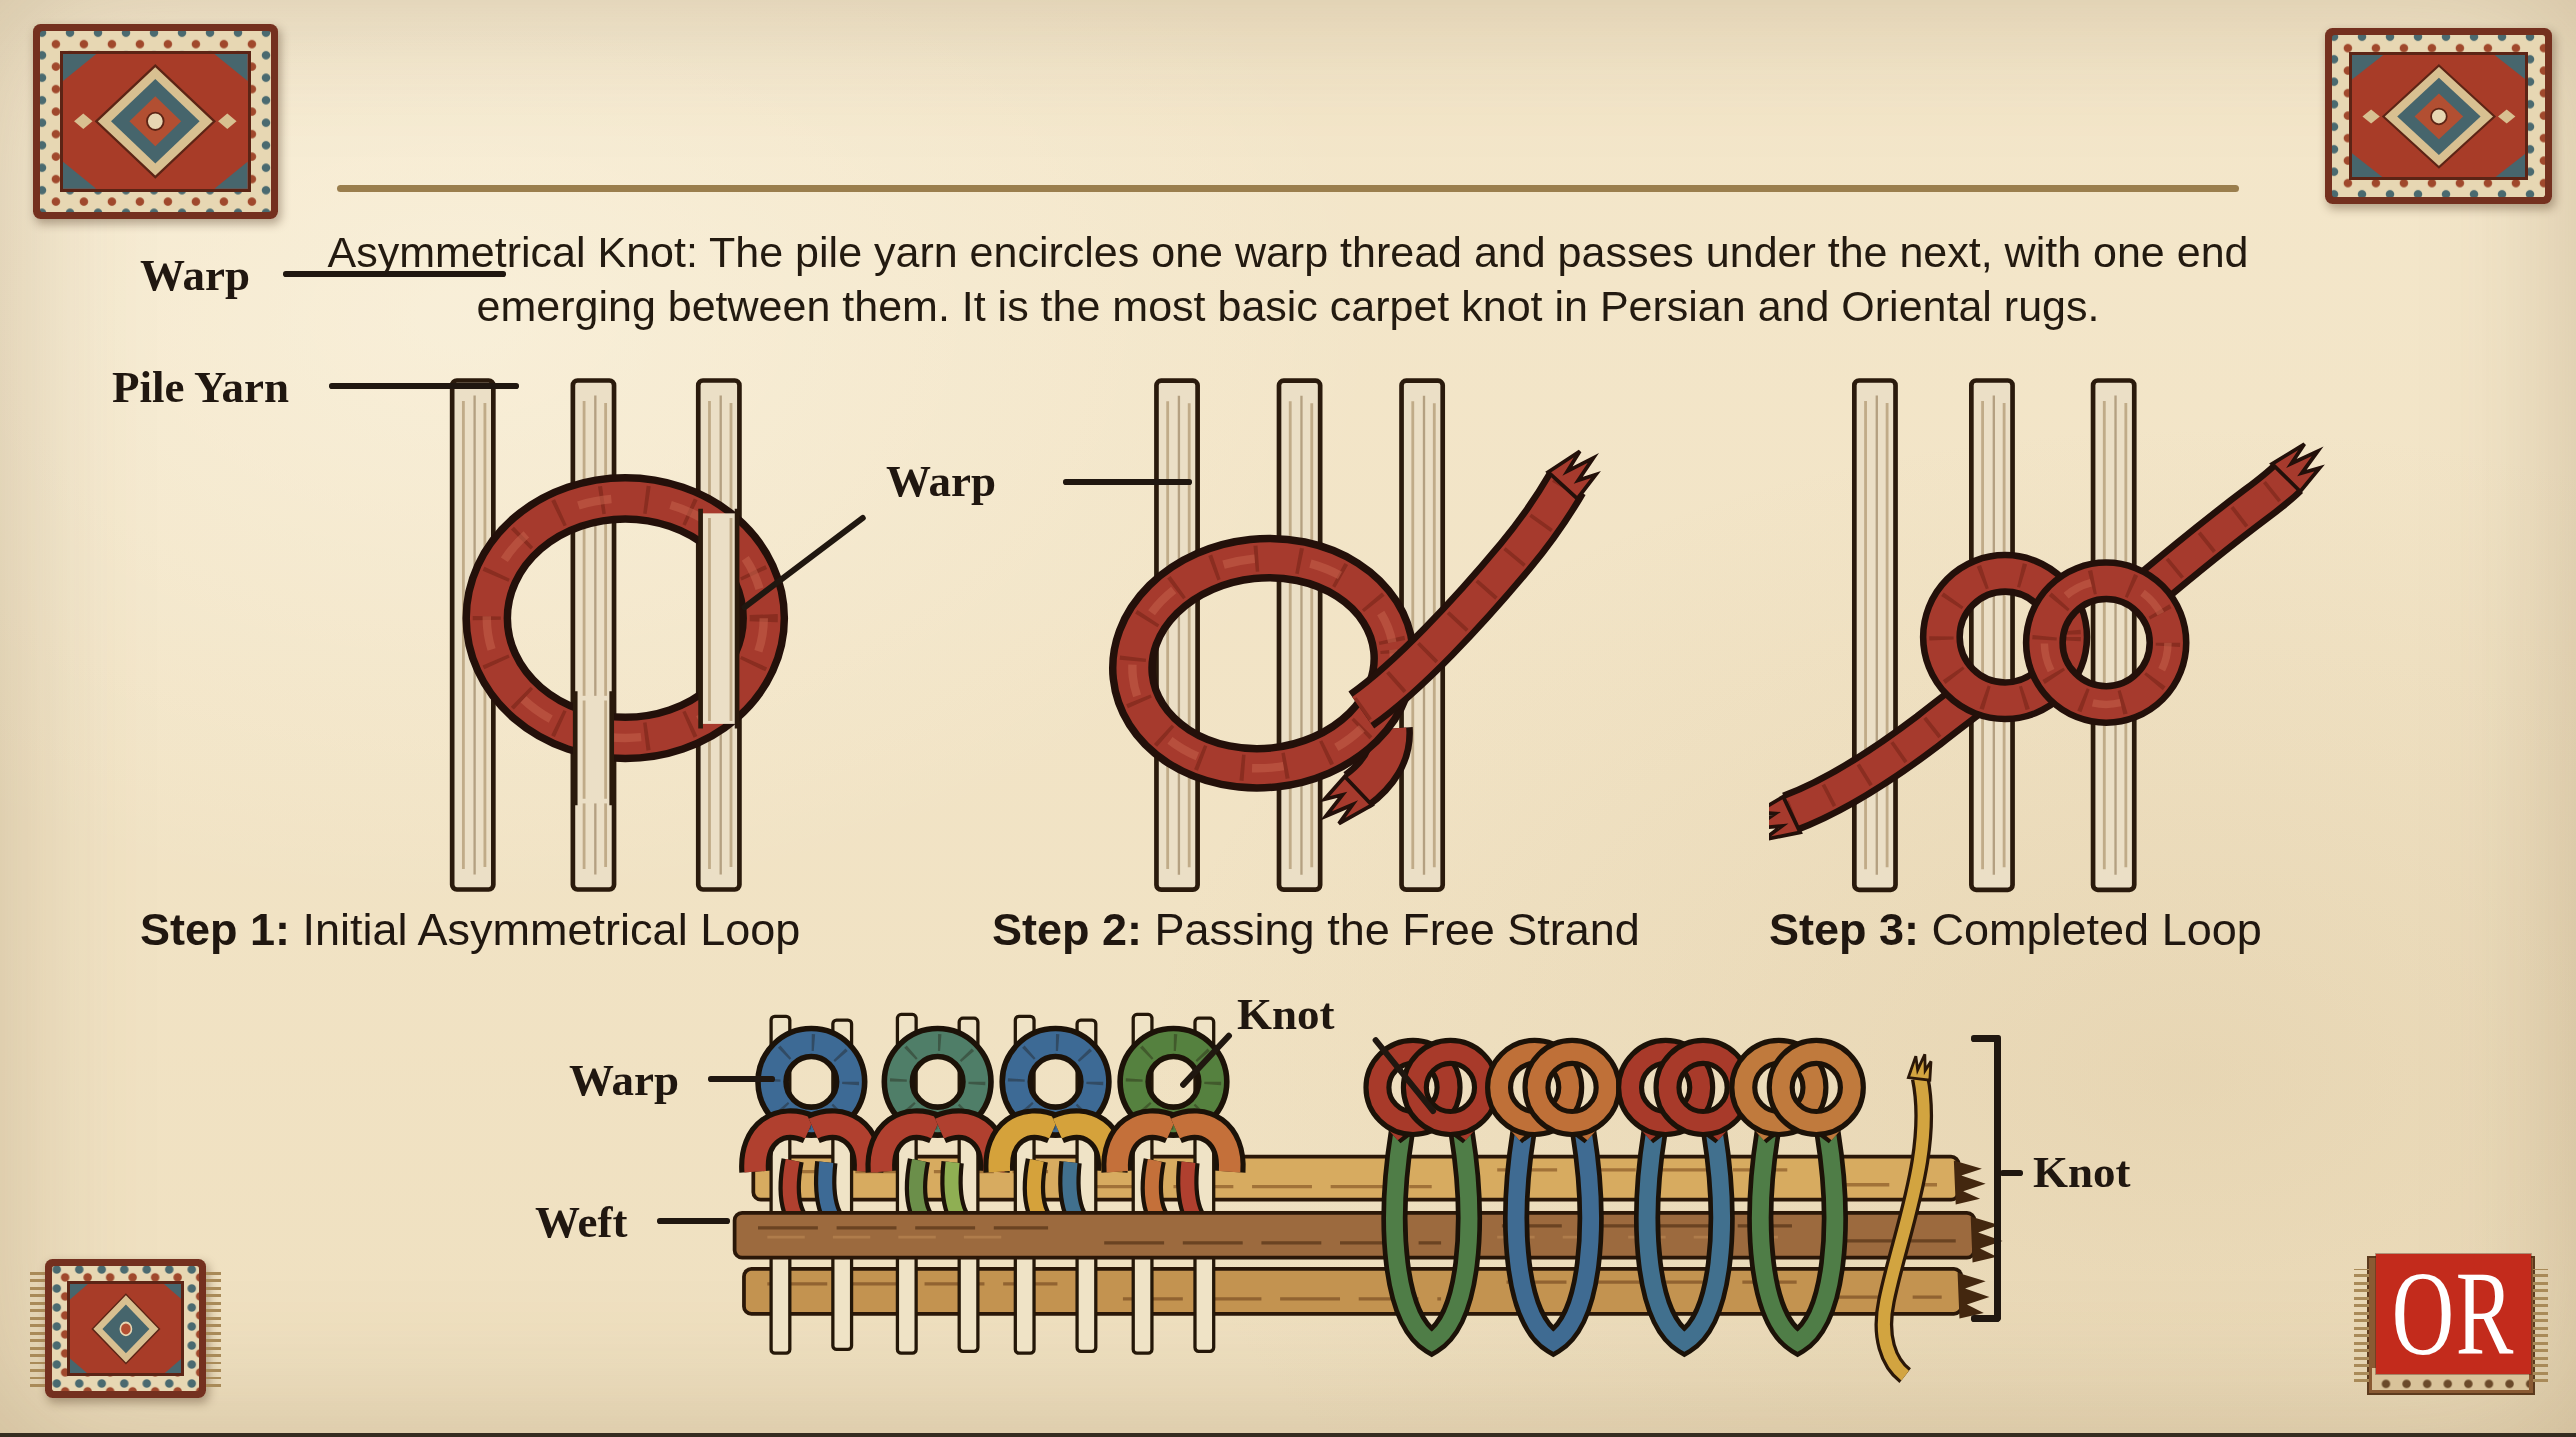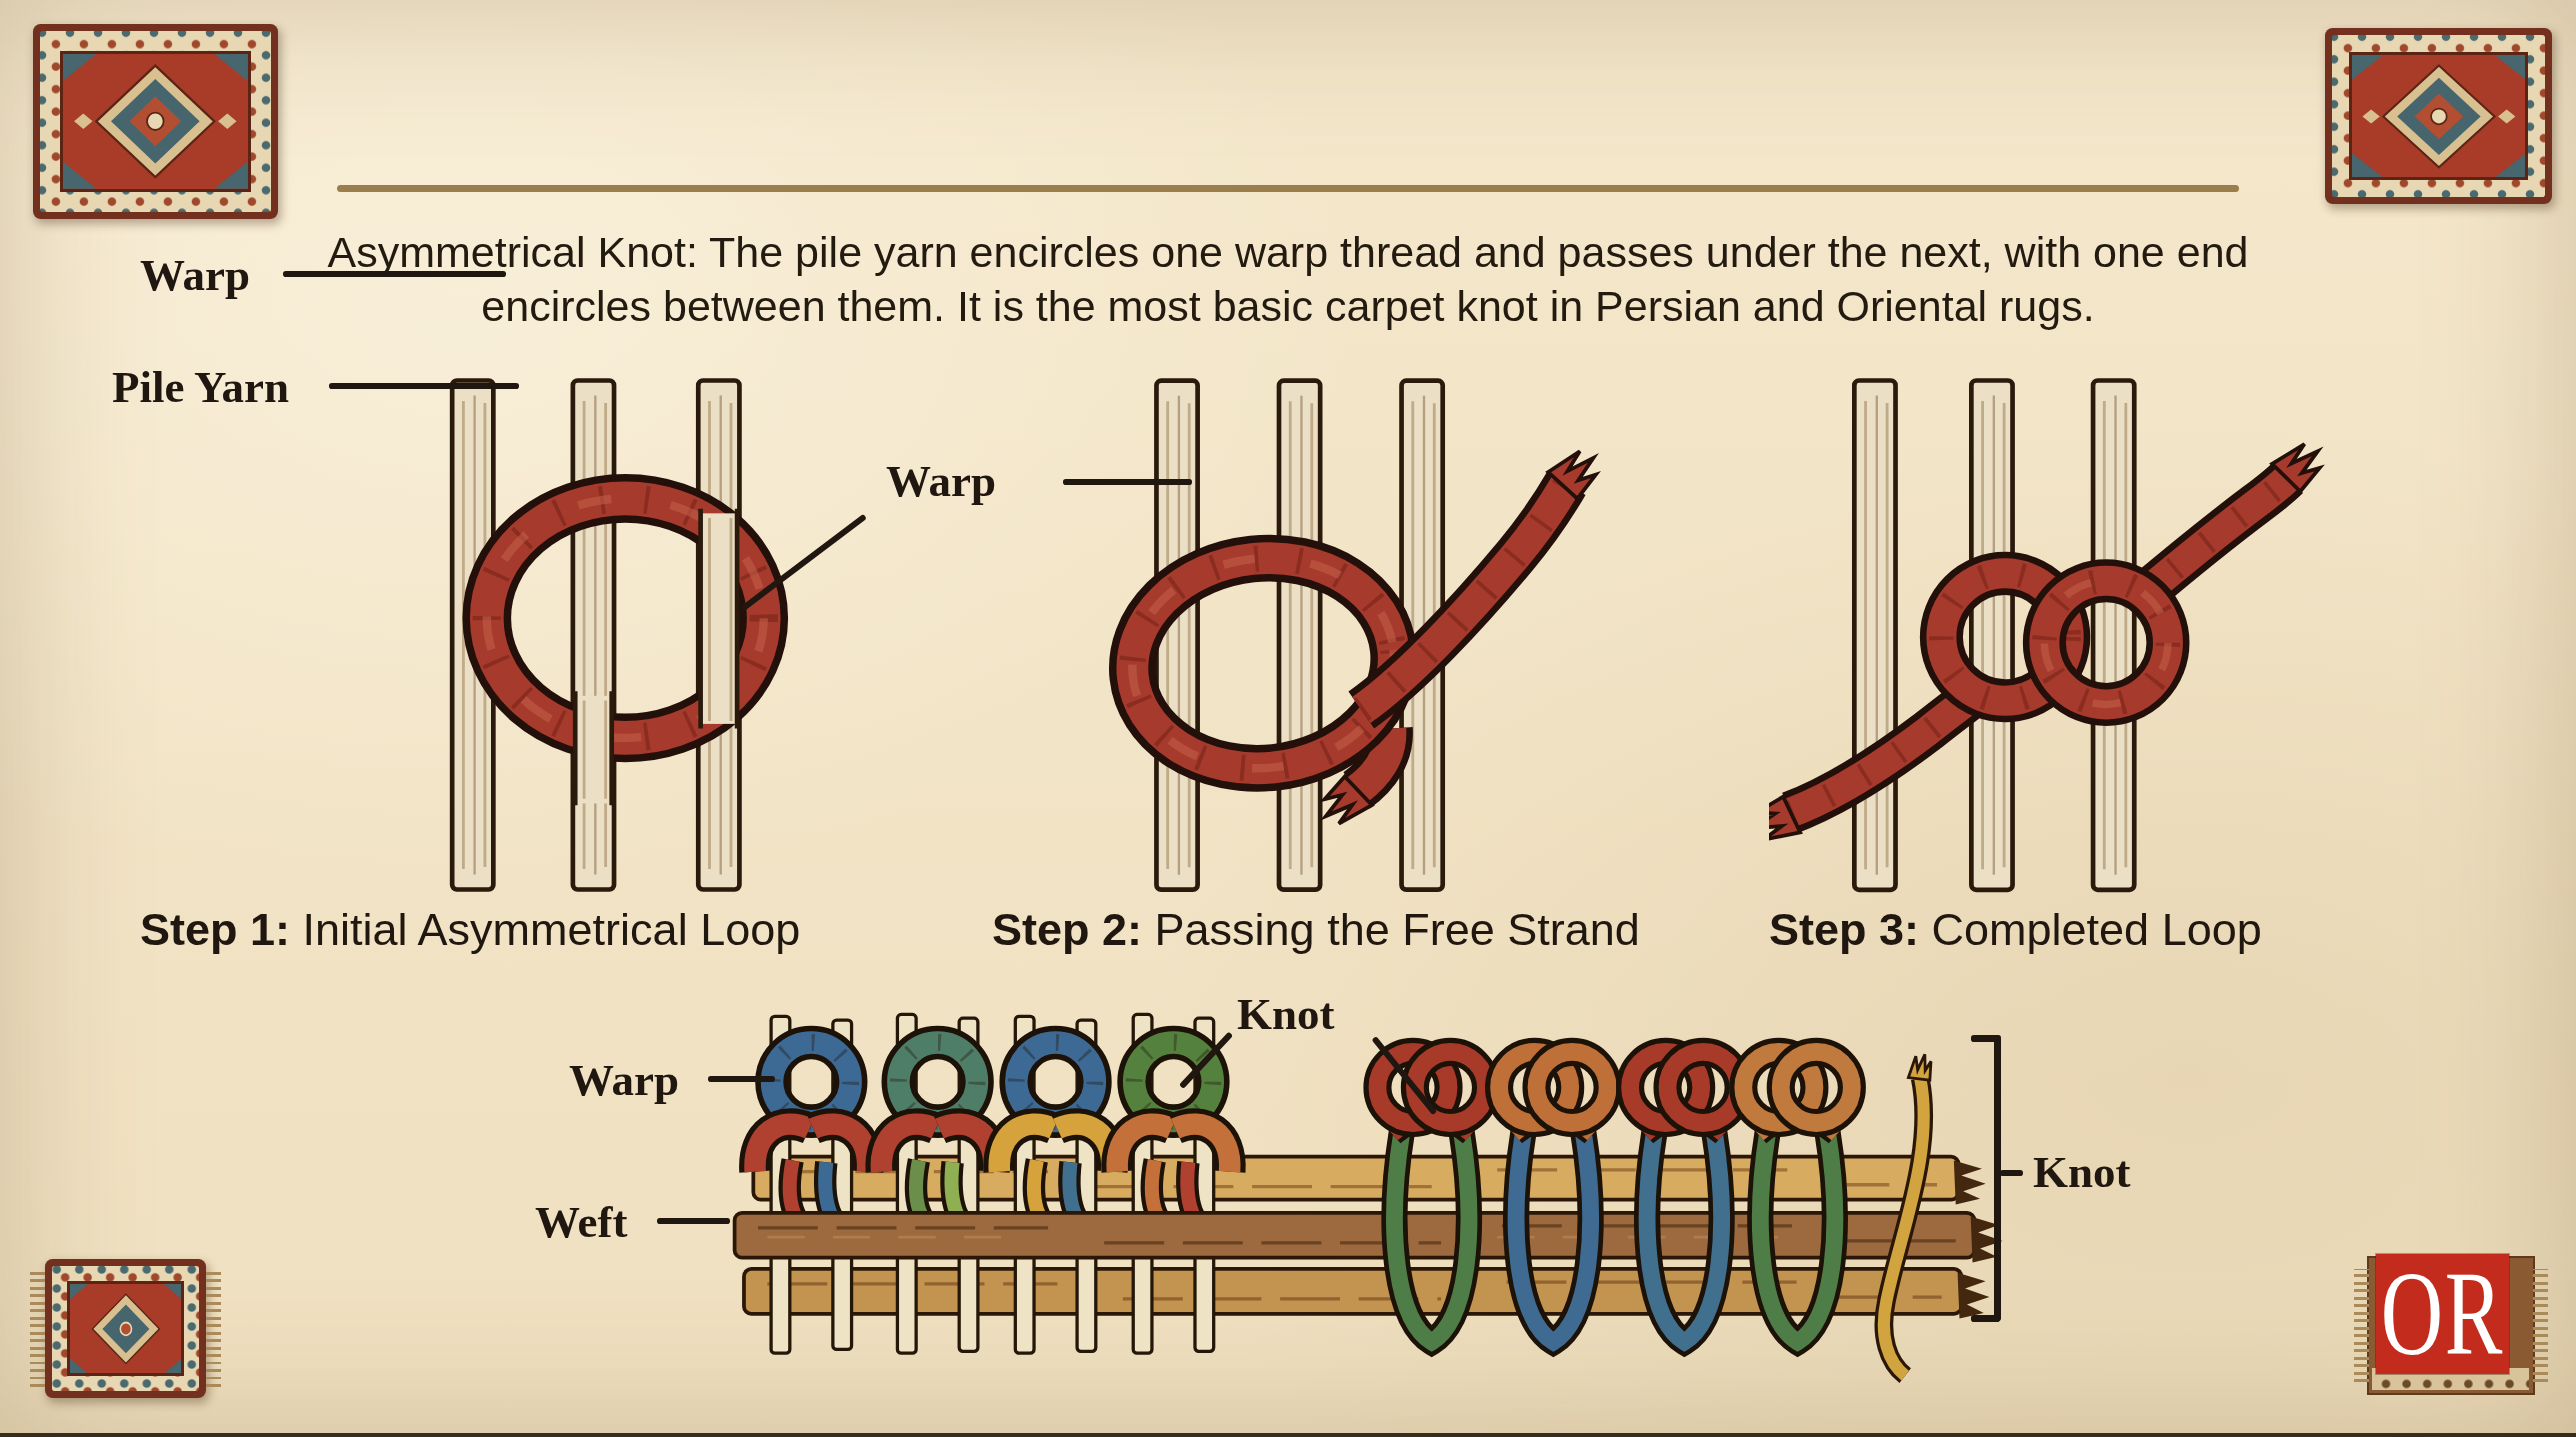--- a/index.html
+++ b/index.html
@@ -50,21 +50,21 @@
   .fringe-l{left:-15px;background:repeating-linear-gradient(0deg,#a98a58 0 2.8px,rgba(0,0,0,0) 2.8px 7.5px);}
   .fringe-r{right:-15px;background:repeating-linear-gradient(0deg,#a98a58 0 2.8px,rgba(0,0,0,0) 2.8px 7.5px);}
 
   
   .logo-wrap{position:absolute;left:2363px;top:1254px;width:176px;height:142px;}
   .logo-rug{position:absolute;left:3.7px;top:1.9px;width:168px;height:139px;background:#8a5a33;
     border:2.8px solid #5c3a1d;box-sizing:border-box;}
   .logo-rug .orn{position:absolute;left:3.7px;right:3.7px;bottom:2.8px;height:22.5px;background:#d9c39a;
     background-image:radial-gradient(circle,#6b4a2a 3.7px,rgba(0,0,0,0) 4.7px);
     background-size:20.6px 20.6px;background-position:3.7px 5.6px;}
-  .logo-red{position:absolute;left:13px;top:0;width:133px;height:120px;background:#c32b1c;
+  .logo-red{position:absolute;left:13px;top:0;width:155px;height:120px;background:#c32b1c;
     display:flex;align-items:center;justify-content:center;box-shadow:0 0 0 0.9px rgba(80,20,10,.4);}
   .logo-red span{font-family:"Liberation Serif",serif;color:#ffffff;font-size:120px;line-height:1;
     display:inline-block;transform:scaleX(.72);letter-spacing:1.9px;}
 </style>
 </head>
 <body>
 
 <div class="poster">
 
   <div class="rug" style="left:33px;top:24px;width:245px;height:195px;">
@@ -136,21 +136,21 @@
       <div class="orn"></div>
     </div>
     <div class="logo-red">
       <span>OR</span>
     </div>
   </div>
 
   <div class="rule"></div>
   <div class="desc">
     <div><b>Asymmetrical Knot:</b><span> The pile yarn encircles one warp thread and passes under the next, with one end</span></div>
-    <div><span>encircles between them. It is the most basic carpet knot in Persian and Oriental rugs.</span></div>
+    <div><span>emerging between them. It is the most basic carpet knot in Persian and Oriental rugs.</span></div>
   </div>
 
   <svg class="step-svg" style="left:421px;top:373px;" width="562" height="524" viewBox="0 0 600 560">
     <g>
       <rect x="33" y="8" width="44" height="544" rx="5" fill="#ebdfc6" stroke="#2a1a0c" stroke-width="5"></rect>
       <path d="M45,30 V530 M68,32 V528" stroke="#b59d78" stroke-width="3" opacity=".8" fill="none"></path>
       <path d="M57,24 V536" stroke="#8f7754" stroke-width="2.5" opacity=".6" fill="none"></path>
     </g>
     <g>
       <rect x="162" y="8" width="44" height="544" rx="5" fill="#ebdfc6" stroke="#2a1a0c" stroke-width="5"></rect>

